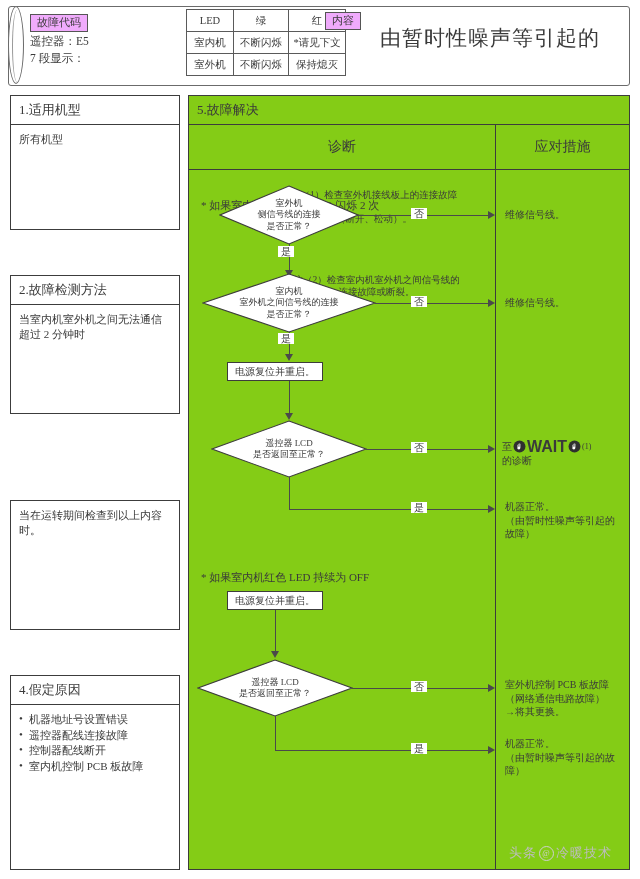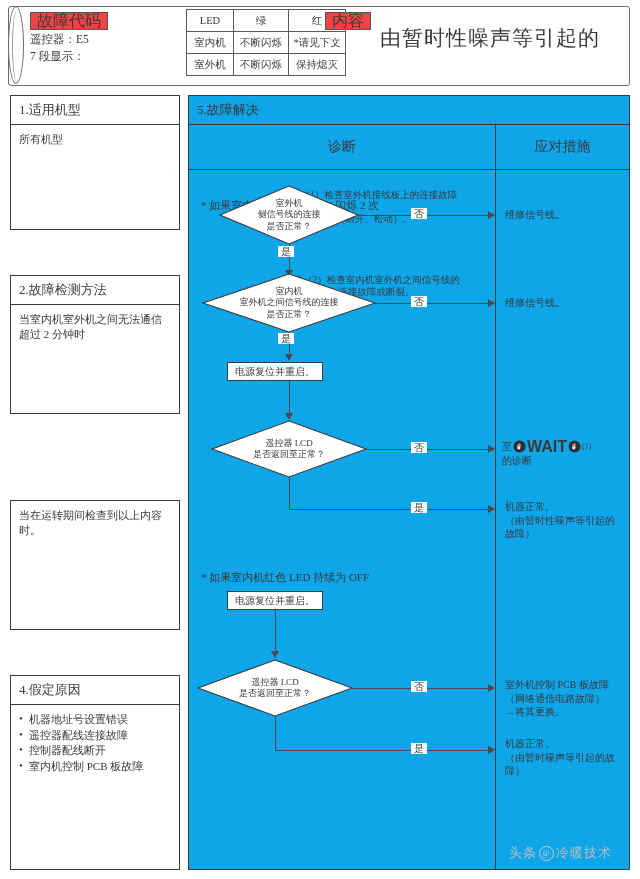--- a/index.html
+++ b/index.html
@@ -23,21 +23,21 @@
   .banner-curl:after{
     content:"";position:absolute;left:3px;top:3px;width:9px;height:72px;
     border-left:1px solid #9a9a9a;border-radius:5px/36px;
   }
 
   .code-box{
     position:absolute;left:30px;top:12px;width:148px;height:64px;
   }
   .tag{
     display:inline-block;border:1px solid #555;padding:1px 6px 2px 6px;
-    font-size:16px;line-height:13px;background:#ef4444;color:#3a3a3a;
+    font-size:11px;line-height:13px;background:#f0abfc;color:#3a3a3a;
     font-family:"Liberation Serif","DejaVu Serif",serif;
   }
   .code-line{font-size:11.5px;line-height:15px;margin-top:2px;color:#3a3a3a;}
 
   
   .led-table{
     position:absolute;left:186px;top:9px;border-collapse:collapse;
   }
   .led-table td{
     border:1px solid #5a5a5a;font-size:10.5px;text-align:center;
@@ -69,21 +69,21 @@
   .sec-body li:before{content:"\2022";position:absolute;left:0;top:-1px;font-size:11px;}
 
   #sec1{top:95px;height:135px;}
   #sec2{top:275px;height:139px;}
   #sec3{top:500px;height:130px;}
   #sec4{top:675px;height:195px;}
 
   
   .main{
     position:absolute;left:188px;top:95px;width:442px;height:775px;
-    border:1px solid #3c3c3c;box-sizing:border-box;background:#0ea5e9;
+    border:1px solid #3c3c3c;box-sizing:border-box;background:#84cc16;
   }
   .main-head{
     height:28px;line-height:28px;padding-left:8px;font-size:13px;
     border-bottom:1px solid #3c3c3c;color:#3a3a3a;
   }
   .col-head{
     display:flex;height:44px;border-bottom:1px solid #3c3c3c;
   }
   .col-head .ch{
     display:flex;align-items:center;justify-content:center;

